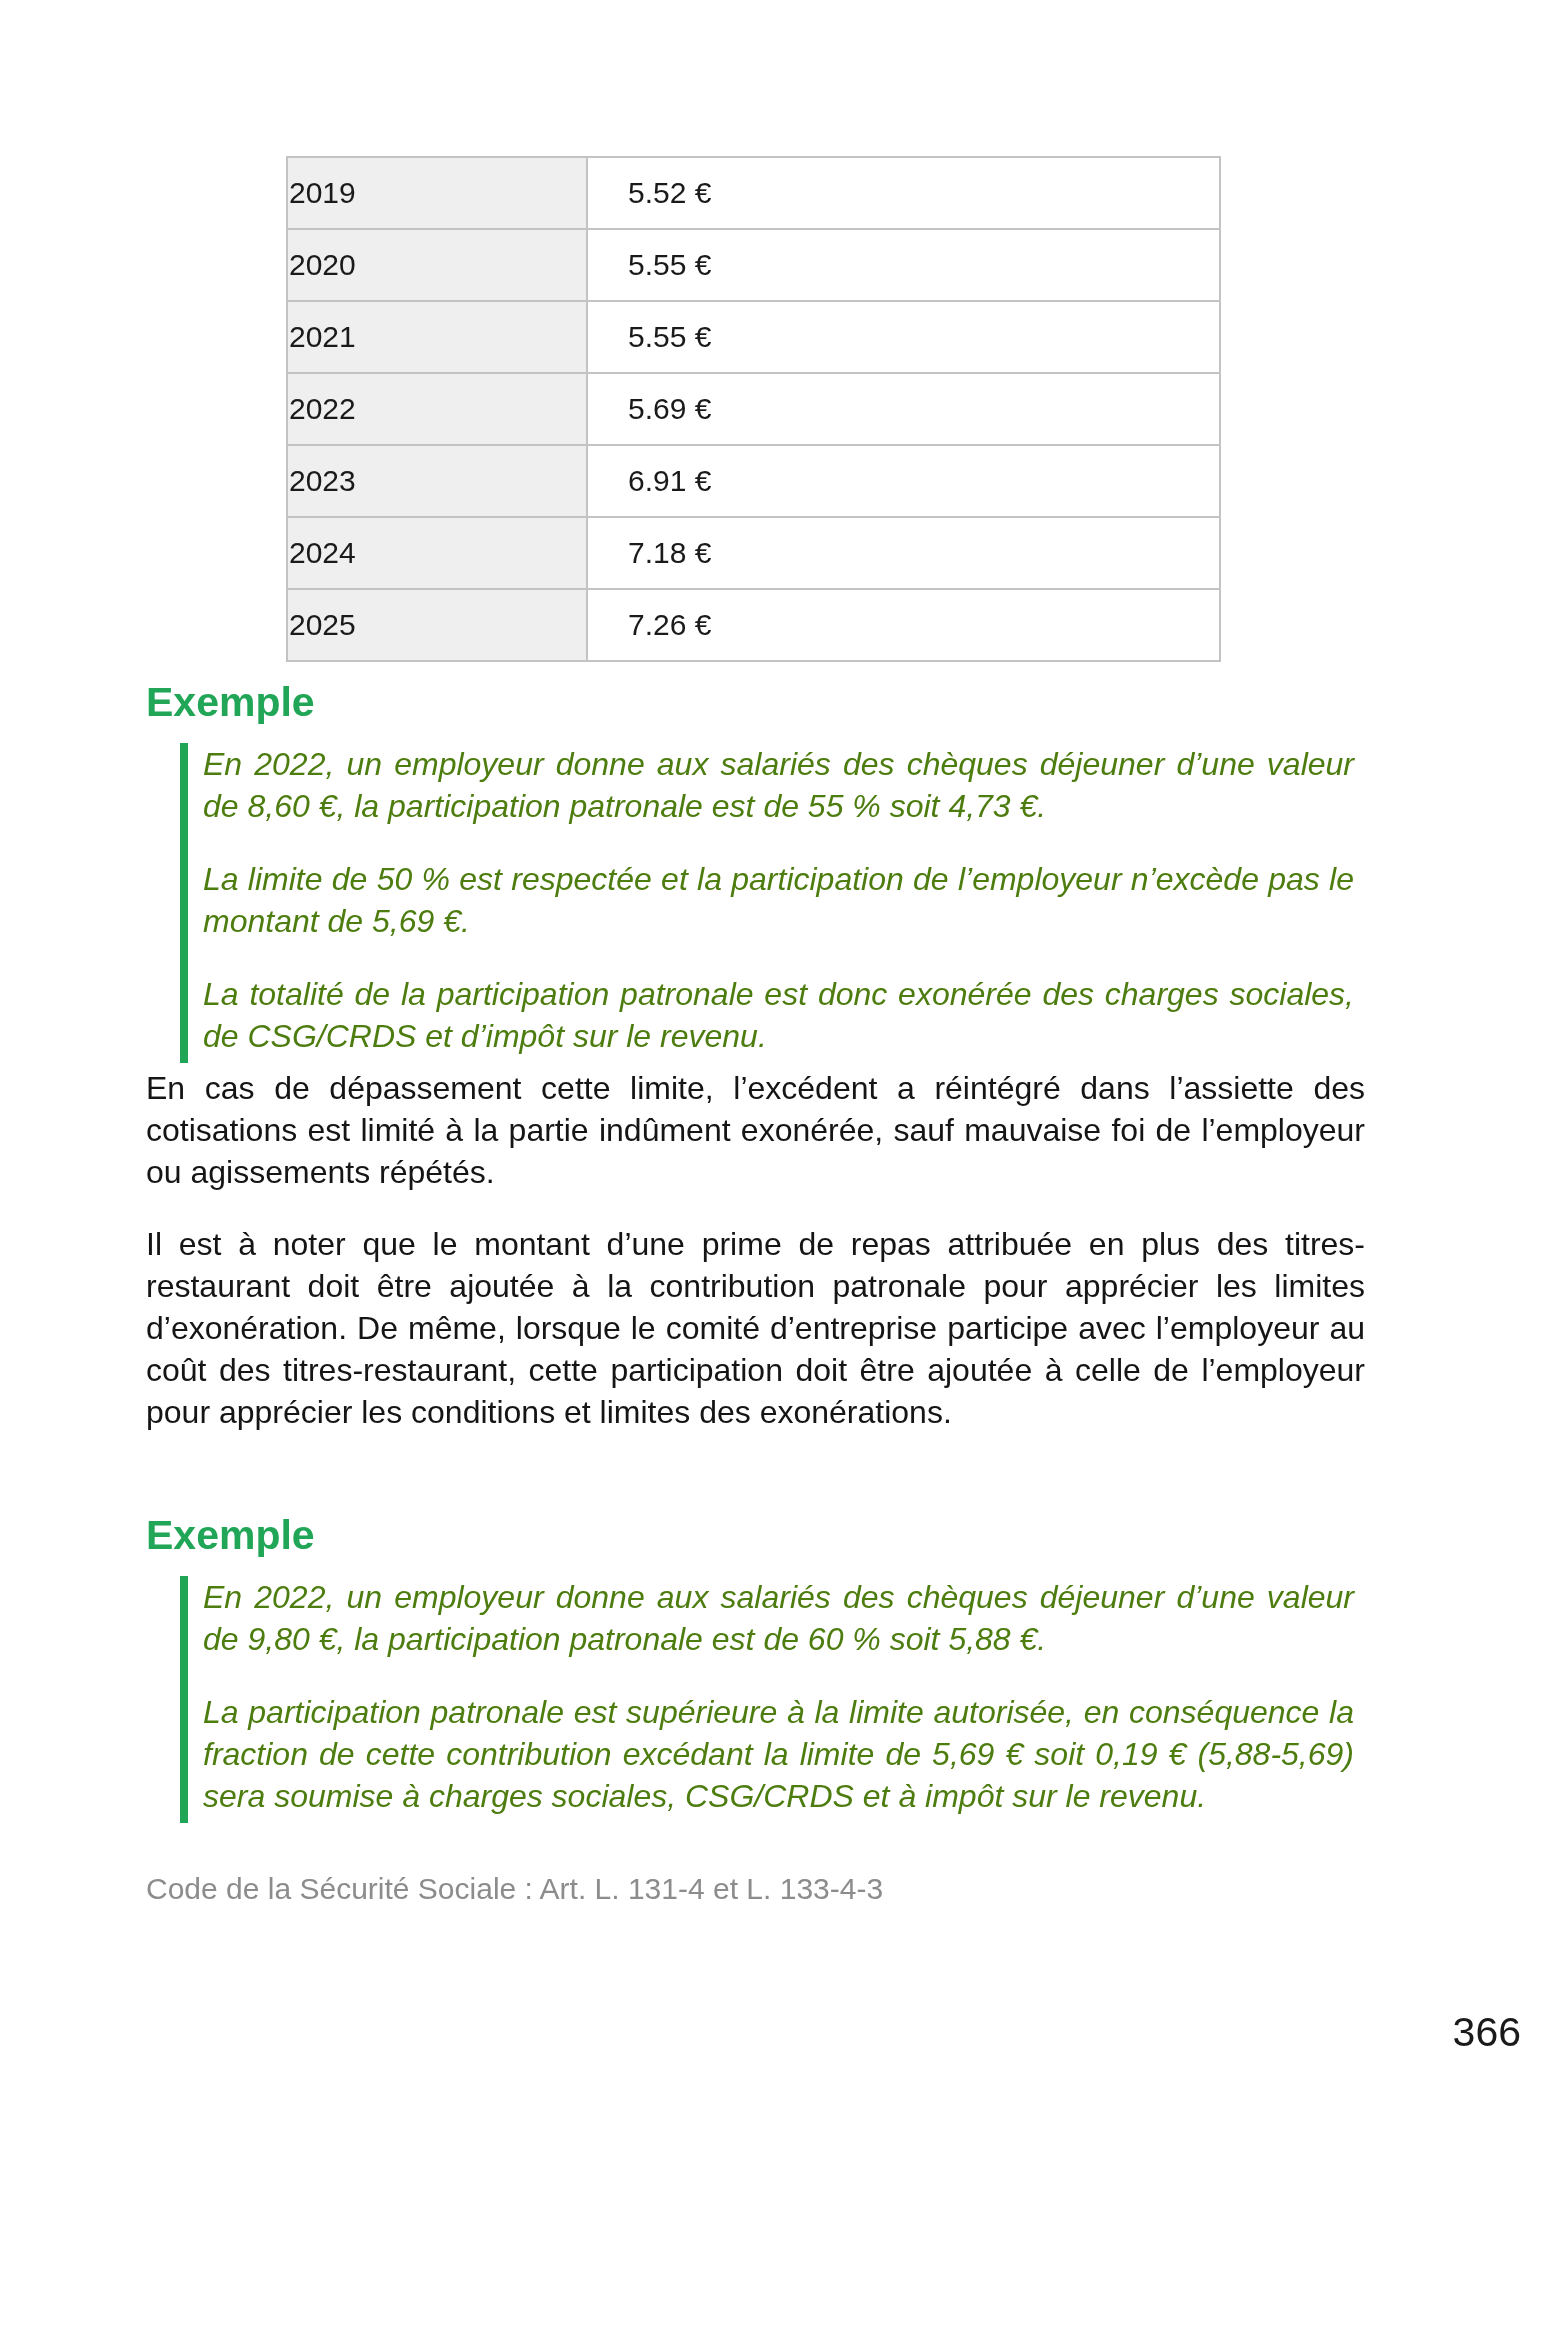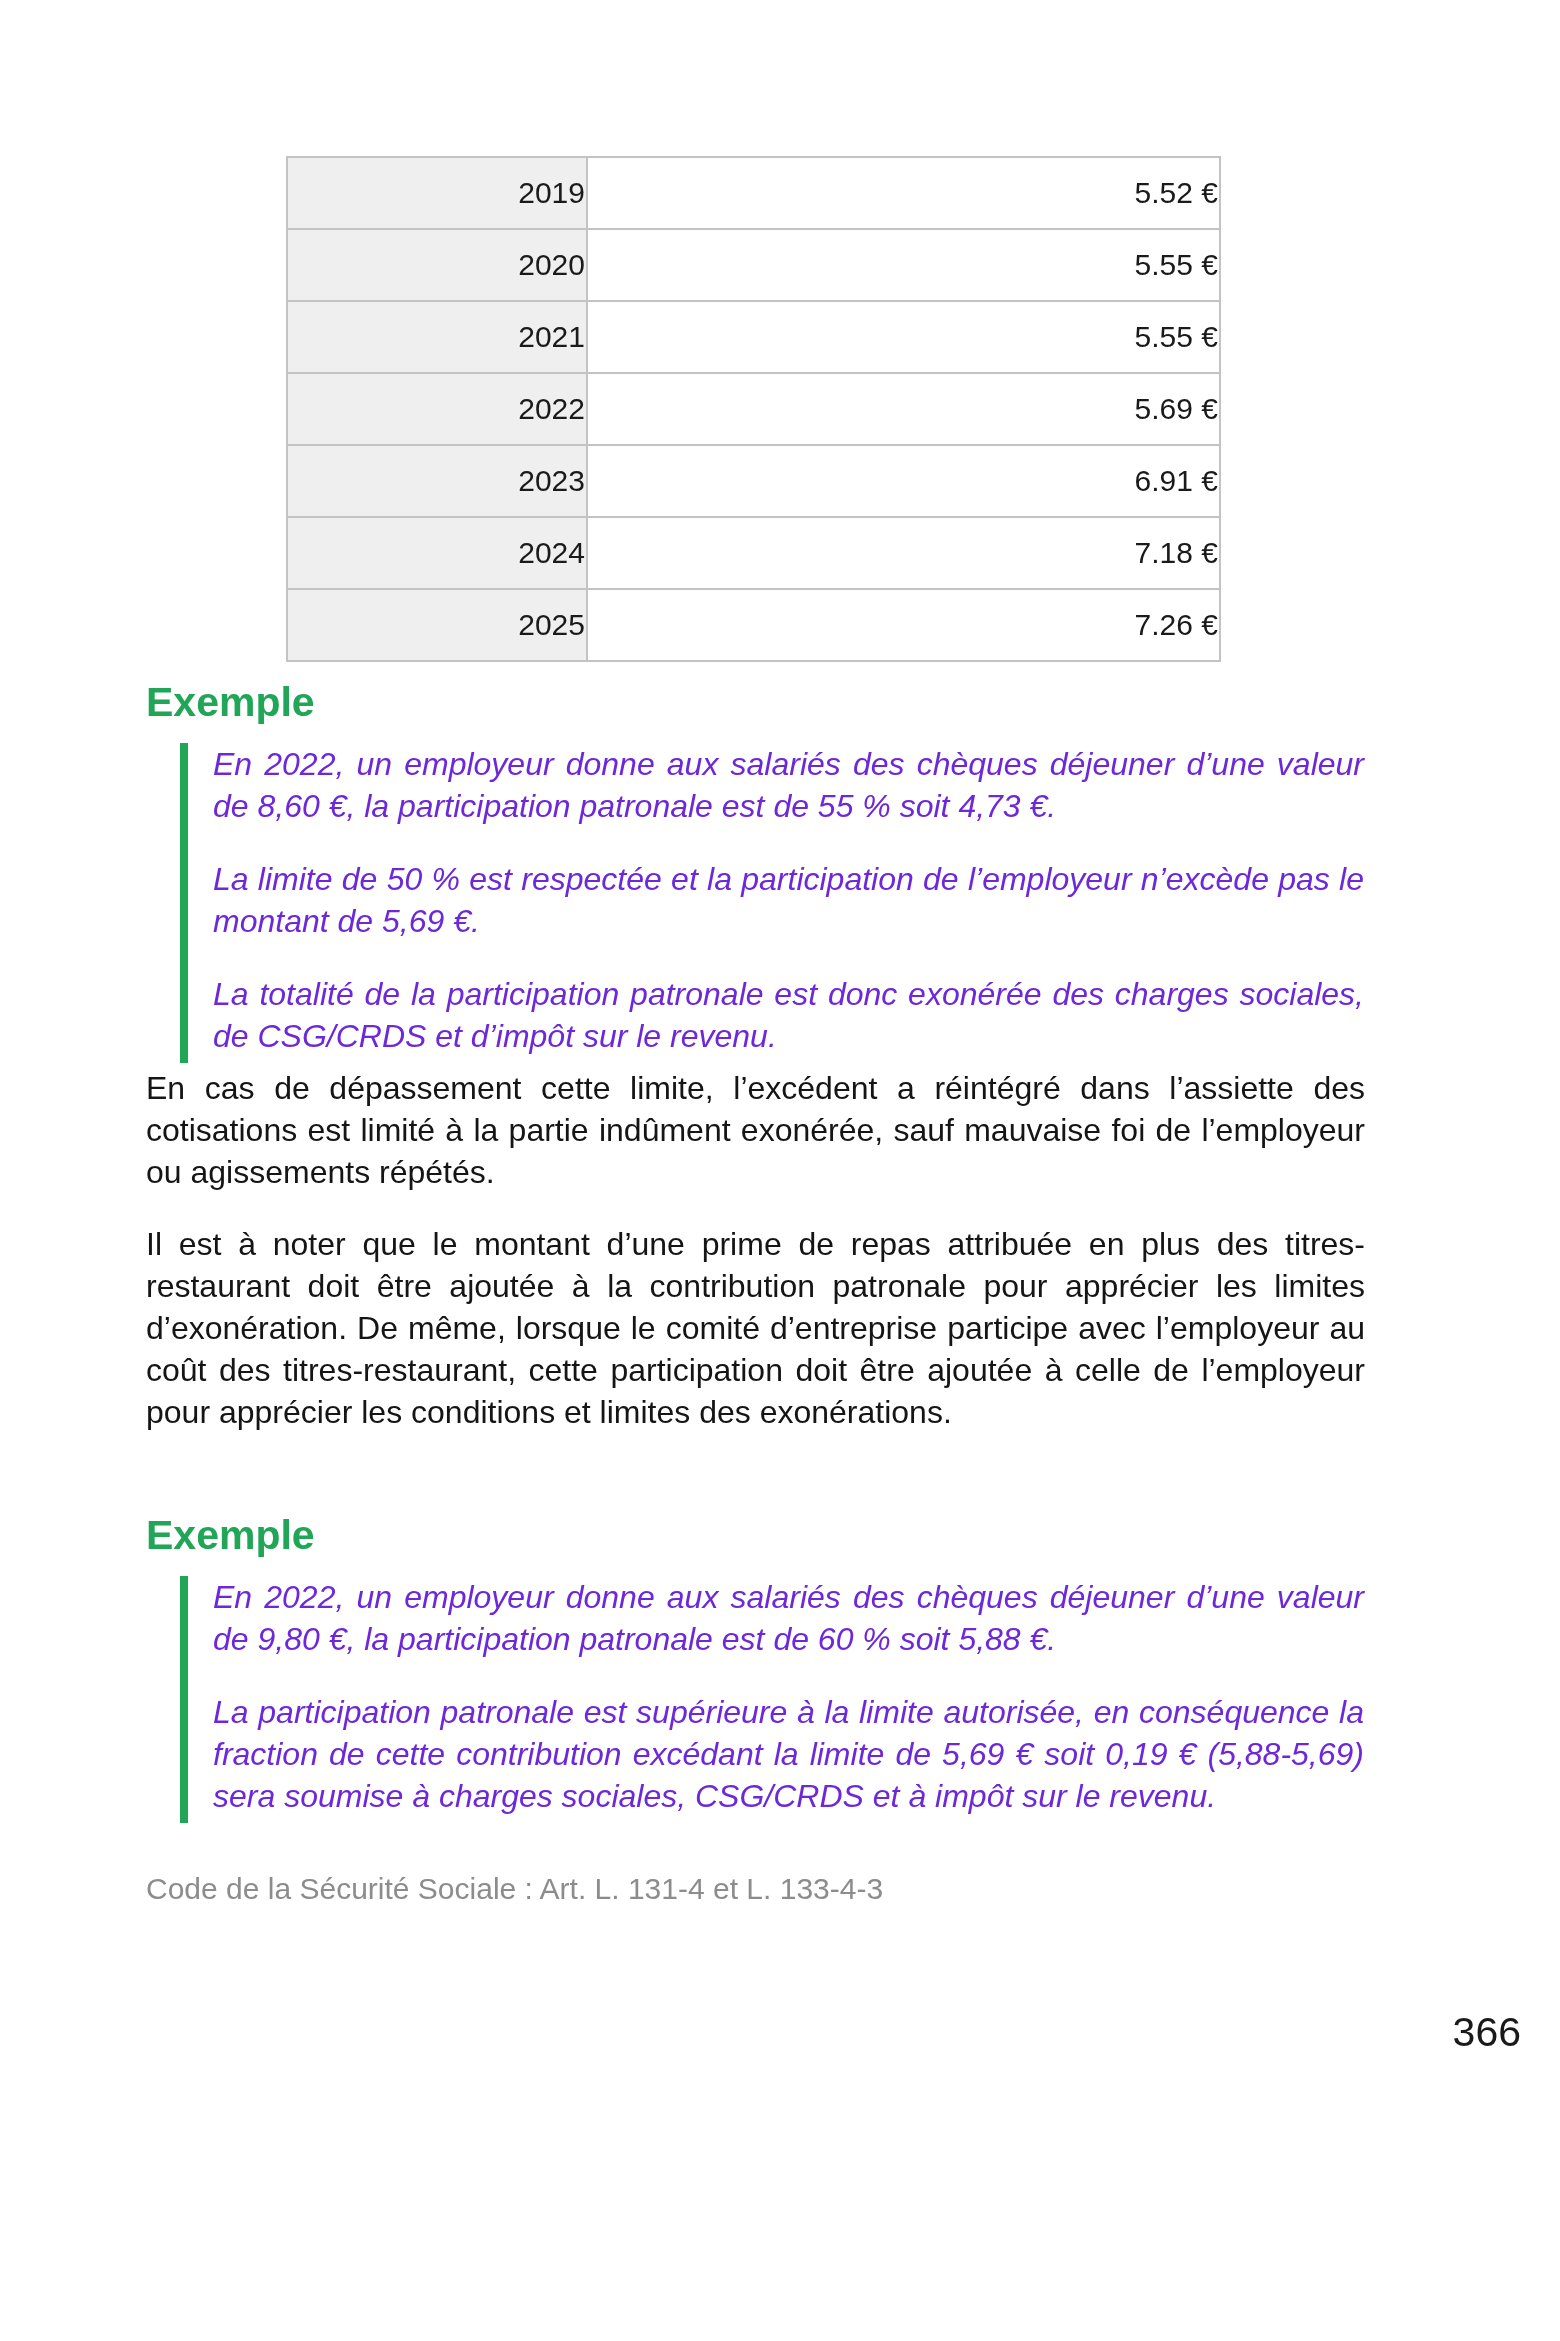--- a/index.html
+++ b/index.html
@@ -22,21 +22,21 @@
     position: absolute;
     left: 286px;
     top: 156px;
     width: 935px;
     border-collapse: collapse;
     table-layout: fixed;
   }
   .year-table td {
     border: 2px solid #c3c3c3;
     height: 68px;
-    text-align: right;
+    text-align: left;
     vertical-align: middle;
     font-size: 30px;
     color: #1a1a1a;
   }
   .year-table td.year-cell {
     background: #efefef;
     width: 296px;
   }
   .year-table td.value-cell {
     background: #ffffff;
@@ -54,27 +54,27 @@
   }
   #example1-heading { top: 679px; }
   #example2-heading { top: 1512px; }
 
   
   .example-block {
     position: absolute;
     left: 180px;
     width: 1151px;
     border-left: 8.8px solid var(--accent-green, #21a657);
-    padding-left: 25px;
+    padding-left: 15px;
     padding-bottom: 5.9px;
     font-style: italic;
     font-size: 32px;
     line-height: 42px;
     text-align: justify;
-    color: #6d28d9;
+    color: #4d7c0f;
   }
   #example1-block { top: 743px; }
   #example2-block { top: 1576px; }
   .example-block p { margin: 0 0 31px 0; }
   .example-block p:last-child { margin-bottom: 0; }
 
   
   .body-text {
     position: absolute;
     left: 146px;

